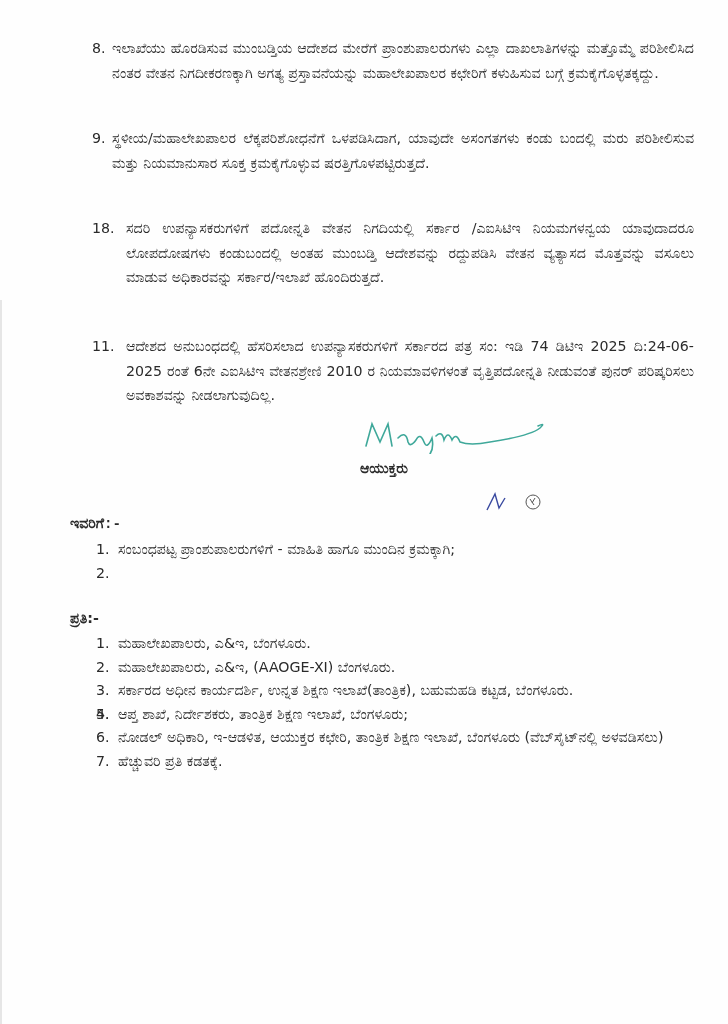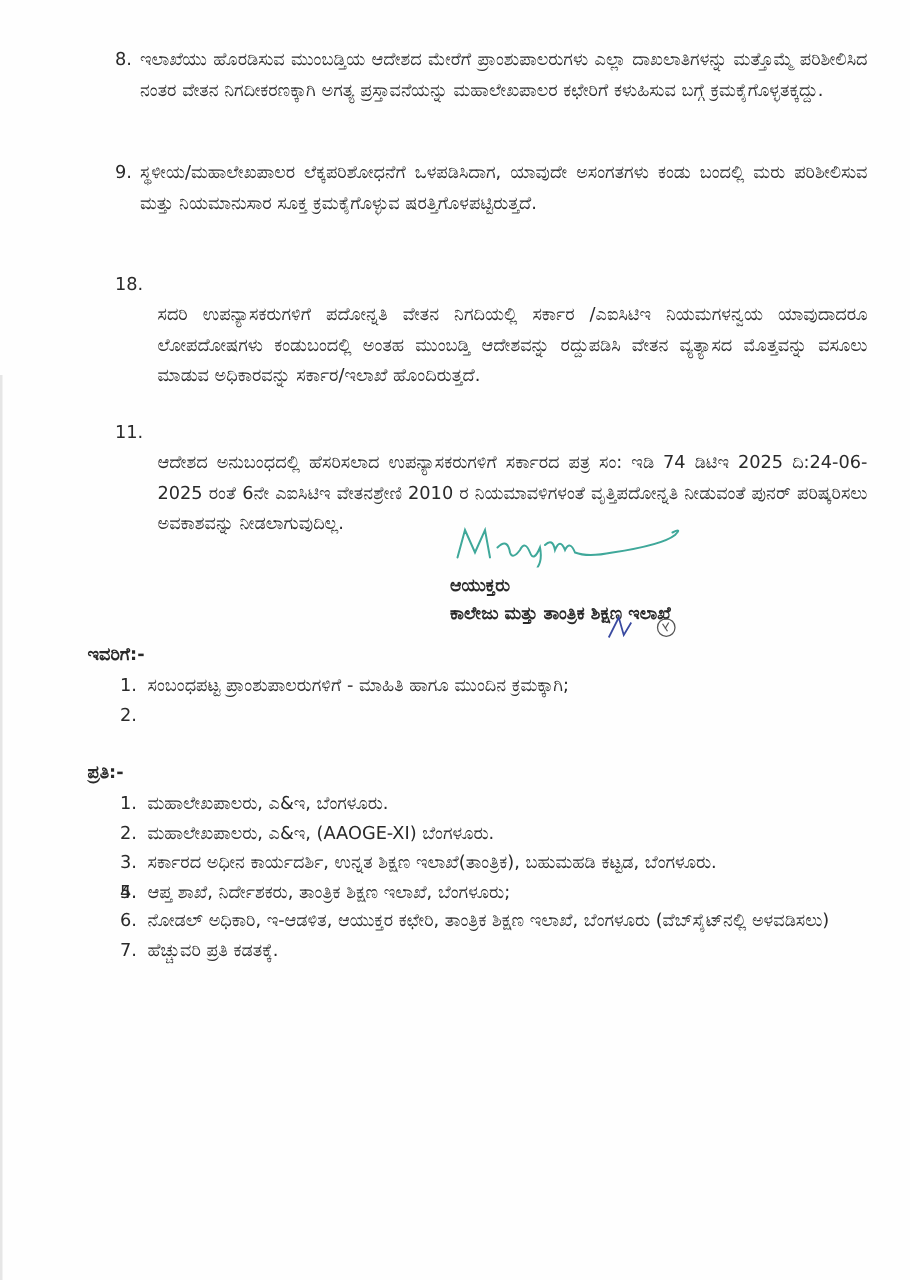--- a/index.html
+++ b/index.html
@@ -9,21 +9,21 @@
     color: #2a2a2a; font-size: 14.2px;
   }
   .page { position: absolute; left: 0; top: 0; width: 728px; height: 1024px; background: #fefefe; }
   .left-edge { position: absolute; left: 0; top: 300px; width: 2px; height: 724px; background: #e6e6e6; }
   .para {
     position: absolute; left: 92px; width: 602px;
     line-height: 24.5px; text-align: justify;
   }
   .para .num { position: absolute; left: 0; top: 0; width: 30px; }
   .para .body { margin-left: 20px; display: block; }
-  .para.wide .body { margin-left: 34px; margin-top: 24px; }
+  .para.wide .body { margin-left: 34px; }
   .sig-block { position: absolute; left: 360px; top: 418px; width: 300px; }
   .signature { height: 36px; }
   .sig-title { font-weight: bold; line-height: 22px; font-size: 14px; }
   .initials { position: absolute; left: 485px; top: 490px; width: 60px; height: 24px; }
   .section-label { position: absolute; left: 70px; font-weight: bold; font-size: 14.2px; }
   .list { position: absolute; left: 96px; width: 600px; margin: 0; padding: 0; list-style: none; }
   .list li { position: relative; padding-left: 22px; line-height: 23.5px; }
   .list li .n { position: absolute; left: 0; top: 0; }
 </style>
 </head>
@@ -50,29 +50,28 @@
   <div class="para wide" style="top:334px;">
     <span class="num">11.</span>
     <span class="body">ಆದೇಶದ ಅನುಬಂಧದಲ್ಲಿ ಹೆಸರಿಸಲಾದ ಉಪನ್ಯಾಸಕರುಗಳಿಗೆ ಸರ್ಕಾರದ ಪತ್ರ ಸಂ: ಇಡಿ 74 ಡಿಟಿಇ 2025 ದಿ:24-06-2025 ರಂತೆ 6ನೇ ಎಐಸಿಟಿಇ ವೇತನಶ್ರೇಣಿ 2010 ರ ನಿಯಮಾವಳಿಗಳಂತೆ ವೃತ್ತಿಪದೋನ್ನತಿ ನೀಡುವಂತೆ ಪುನರ್ ಪರಿಷ್ಕರಿಸಲು ಅವಕಾಶವನ್ನು ನೀಡಲಾಗುವುದಿಲ್ಲ.</span>
   </div>
 
   <div class="sig-block">
     <svg class="signature" width="200" height="36" viewBox="0 0 200 36">
       <path d="M6 28 L12 6 L20 24 L28 6 L32 28 M38 20 q8 -8 10 4 q2 6 8 -2 q4 -8 8 2 q3 8 8 -4 q2 10 -2 16 M76 18 q6 -6 8 4 q4 -10 8 0 q4 -8 8 2 q10 4 30 0 q40 -6 50 -14 q6 -6 -2 -2" fill="none" stroke="#3fa89a" stroke-width="1.6" stroke-linecap="round"></path>
     </svg>
     <div class="sig-title">ಆಯುಕ್ತರು</div>
-    <div class="sig-title">ಕಾಲೇಜು ಮತ್ತು ತಾಂತ್ರಿಕ ಶಿಕ್ಷಣ ಇಲಾಖೆ</div>
   </div>
   <svg class="initials" viewBox="0 0 60 24">
     <path d="M2 20 L10 4 L14 18 L20 8" fill="none" stroke="#3a4aa0" stroke-width="1.4"></path>
     <circle cx="48" cy="12" r="7" fill="none" stroke="#555" stroke-width="1"></circle>
     <path d="M45 9 L49 15 M50 8 L47 13" stroke="#555" stroke-width="1"></path>
   </svg>
 
-  <div class="section-label" style="top:516px;">ಇವರಿಗೆ:-</div>
+  <div class="section-label" style="top:516px;font-family:Liberation Mono, monospace;">ಇವರಿಗೆ:-</div>
   <ol class="list" style="top:538px;">
     <li><span class="n">1.</span><span>ಸಂಬಂಧಪಟ್ಟ ಪ್ರಾಂಶುಪಾಲರುಗಳಿಗೆ - ಮಾಹಿತಿ ಹಾಗೂ ಮುಂದಿನ ಕ್ರಮಕ್ಕಾಗಿ;</span></li>
     <li><span class="n">2.</span></li>
   </ol>
 
   <div class="section-label" style="top:610px;">ಪ್ರತಿ:-</div>
   <ol class="list" style="top:632px;">
     <li><span class="n">1.</span><span>ಮಹಾಲೇಖಪಾಲರು, ಎ&amp;ಇ, ಬೆಂಗಳೂರು.</span></li>
     <li><span class="n">2.</span><span>ಮಹಾಲೇಖಪಾಲರು, ಎ&amp;ಇ, (AAOGE-XI) ಬೆಂಗಳೂರು.</span></li>
     <li><span class="n">3.</span><span>ಸರ್ಕಾರದ ಅಧೀನ ಕಾರ್ಯದರ್ಶಿ, ಉನ್ನತ ಶಿಕ್ಷಣ ಇಲಾಖೆ(ತಾಂತ್ರಿಕ), ಬಹುಮಹಡಿ ಕಟ್ಟಡ, ಬೆಂಗಳೂರು.</span></li>

